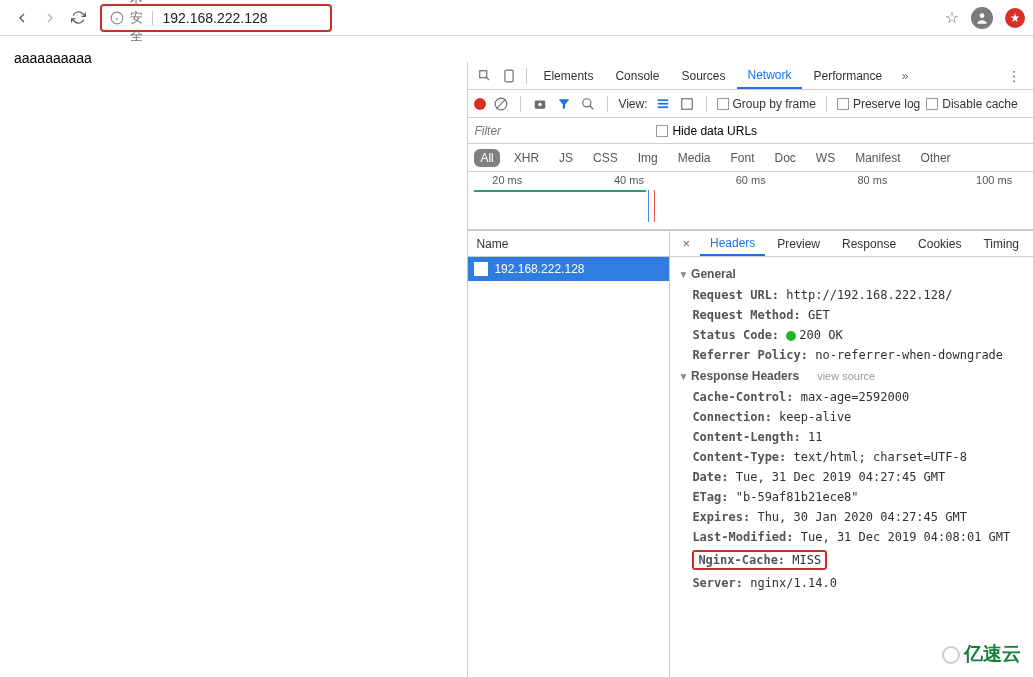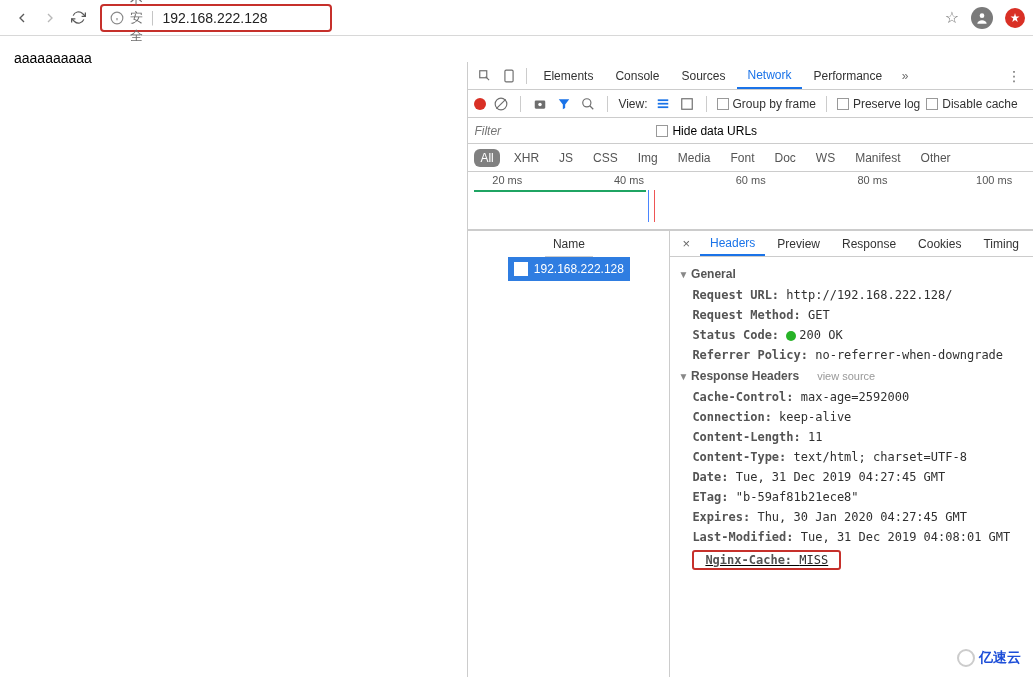--- a/index.html
+++ b/index.html
@@ -48,42 +48,42 @@
 .type-pill.active { background: #808080; color: #fff; }
 
 .dt-timeline { height: 58px; border-bottom: 1px solid #ccc; position: relative; }
 .tl-ticks { position: absolute; top: 2px; left: 0; right: 0; display: flex; gap: 44px; }
 .tl-tick { flex: 1; text-align: center; font-size: 11px; color: #555; }
 .tl-bar { position: absolute; top: 18px; left: 6px; width: 172px; height: 2px; background: #1fa463; }
 .tl-line-blue { position: absolute; top: 18px; left: 180px; width: 1px; height: 32px; background: #4a85ff; }
 .tl-line-red { position: absolute; top: 18px; left: 186px; width: 1px; height: 32px; background: #e55; }
 
 .dt-split { flex: 1; display: flex; overflow: hidden; border-top: 1px solid #ccc; }
-.dt-reqlist { width: 202px; border-right: 1px solid #ccc; display: flex; flex-direction: column; align-items: center; }
+.dt-reqlist { width: 202px; border-right: 1px solid #ccc; display: flex; flex-direction: column; }
 .reqlist-head { height: 26px; border-bottom: 1px solid #ccc; display: flex; align-items: center; padding: 0 8px; font-size: 12px; color: #333; }
 .req-row { height: 24px; display: flex; align-items: center; padding: 0 6px; gap: 6px; background: #2f7de1; color: #fff; font-size: 12px; }
 .doc-icon { width: 14px; height: 14px; background: #fff; border: 1px solid #fff; }
 
 .dt-detail { flex: 1; display: flex; flex-direction: column; overflow: hidden; }
 .detail-tabs { height: 26px; border-bottom: 1px solid #ccc; display: flex; align-items: center; padding: 0 4px; gap: 2px; font-size: 12px; }
 .detail-close { padding: 0 8px; color: #666; cursor: pointer; font-size: 13px; }
 .detail-tab { padding: 0 10px; height: 25px; display: flex; align-items: center; color: #333; cursor: pointer; }
 .detail-tab.active { color: #1a73e8; border-bottom: 2px solid #1a73e8; }
 
 .detail-body { flex: 1; overflow-y: auto; padding: 6px 0 20px 0; font-family: Menlo, Consolas, monospace; font-size: 12px; }
 .section-head { padding: 4px 8px; color: #555; font-weight: bold; cursor: pointer; font-family: "Segoe UI", Arial, sans-serif; }
 .section-head::before { content: "▼ "; font-size: 10px; color: #888; }
 .view-source { color: #999; font-weight: normal; margin-left: 18px; font-size: 11px; }
 .kv { padding: 3px 8px 3px 22px; font-family: Menlo, Consolas, monospace; }
 .kv .k { font-weight: bold; color: #545454; }
 .kv .v { color: #303030; }
 .status-dot { width: 10px; height: 10px; border-radius: 50%; background: #27b327; display: inline-block; vertical-align: middle; margin-right: 3px; }
-.highlight-box { border: 2px solid #c6302b; border-radius: 3px; padding: 1px 11px; display: inline-block; text-decoration: underline; }
-
-.watermark { position: absolute; right: 12px; bottom: 10px; color: #1d4ed8; font-size: 14px; font-weight: bold; pointer-events: none; }
+.highlight-box { border: 2px solid #c6302b; border-radius: 3px; padding: 1px 4px; display: inline-block; }
+
+.watermark { position: absolute; right: 12px; bottom: 10px; color: #15803d; font-size: 19px; font-weight: bold; pointer-events: none; }
 .watermark-logo { width: 18px; height: 18px; border-radius: 50%; border: 2px solid #ccc; display: inline-block; vertical-align: middle; margin-right: 4px; }
 
 svg { display: block; }
 </style>
 </head>
 <body>
 
 <div class="chrome-bar">
   <div class="nav-btn">
     <svg width="16" height="16" viewBox="0 0 24 24" fill="none" stroke="currentColor" stroke-width="2">
@@ -269,20 +269,21 @@
             <div class="section-head">Response Headers<span class="view-source">view source</span></div>
             <div class="kv"><span class="k">Cache-Control: </span><span class="v">max-age=2592000</span></div>
             <div class="kv"><span class="k">Connection: </span><span class="v">keep-alive</span></div>
             <div class="kv"><span class="k">Content-Length: </span><span class="v">11</span></div>
             <div class="kv"><span class="k">Content-Type: </span><span class="v">text/html; charset=UTF-8</span></div>
             <div class="kv"><span class="k">Date: </span><span class="v">Tue, 31 Dec 2019 04:27:45 GMT</span></div>
             <div class="kv"><span class="k">ETag: </span><span class="v">"b-59af81b21ece8"</span></div>
             <div class="kv"><span class="k">Expires: </span><span class="v">Thu, 30 Jan 2020 04:27:45 GMT</span></div>
             <div class="kv"><span class="k">Last-Modified: </span><span class="v">Tue, 31 Dec 2019 04:08:01 GMT</span></div>
             <div class="kv"><span class="highlight-box"><span class="k">Nginx-Cache: </span><span class="v">MISS</span></span></div>
+            <div class="kv"><span class="k">Server: </span><span class="v">nginx/1.14.0</span></div>
           </div>
       </div>
     </div>
   </div>
 </div>
 
 <div class="watermark">
   <span class="watermark-logo"></span><span>亿速云</span>
 </div>
 

